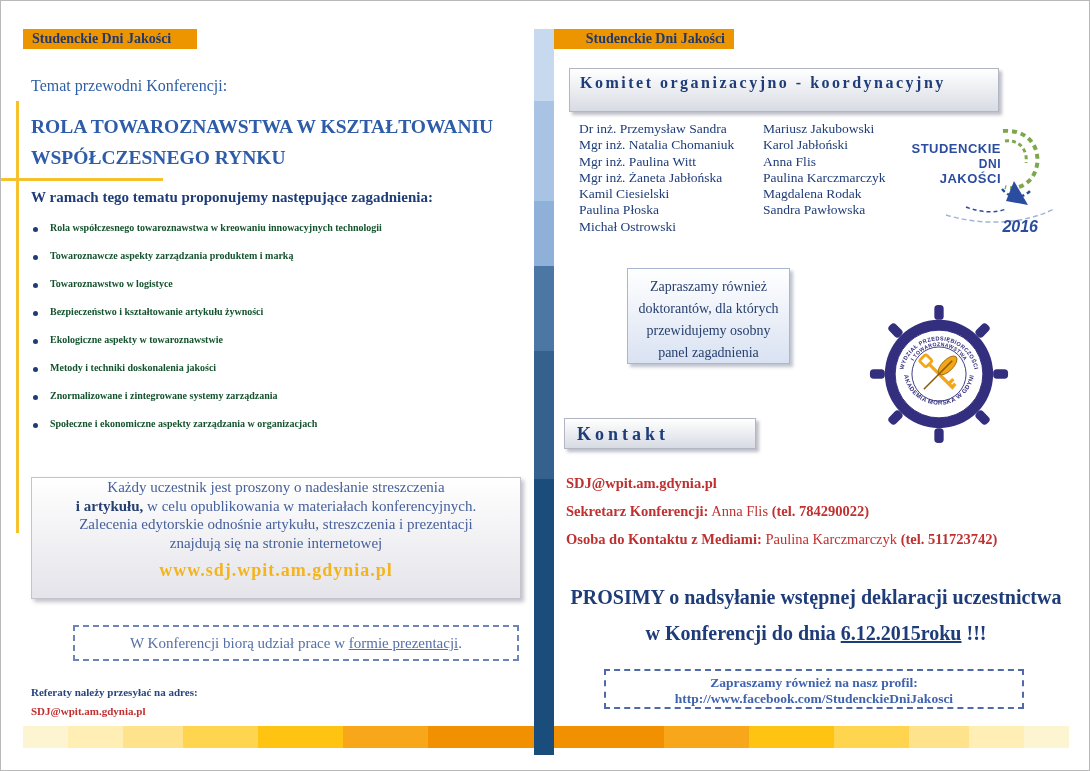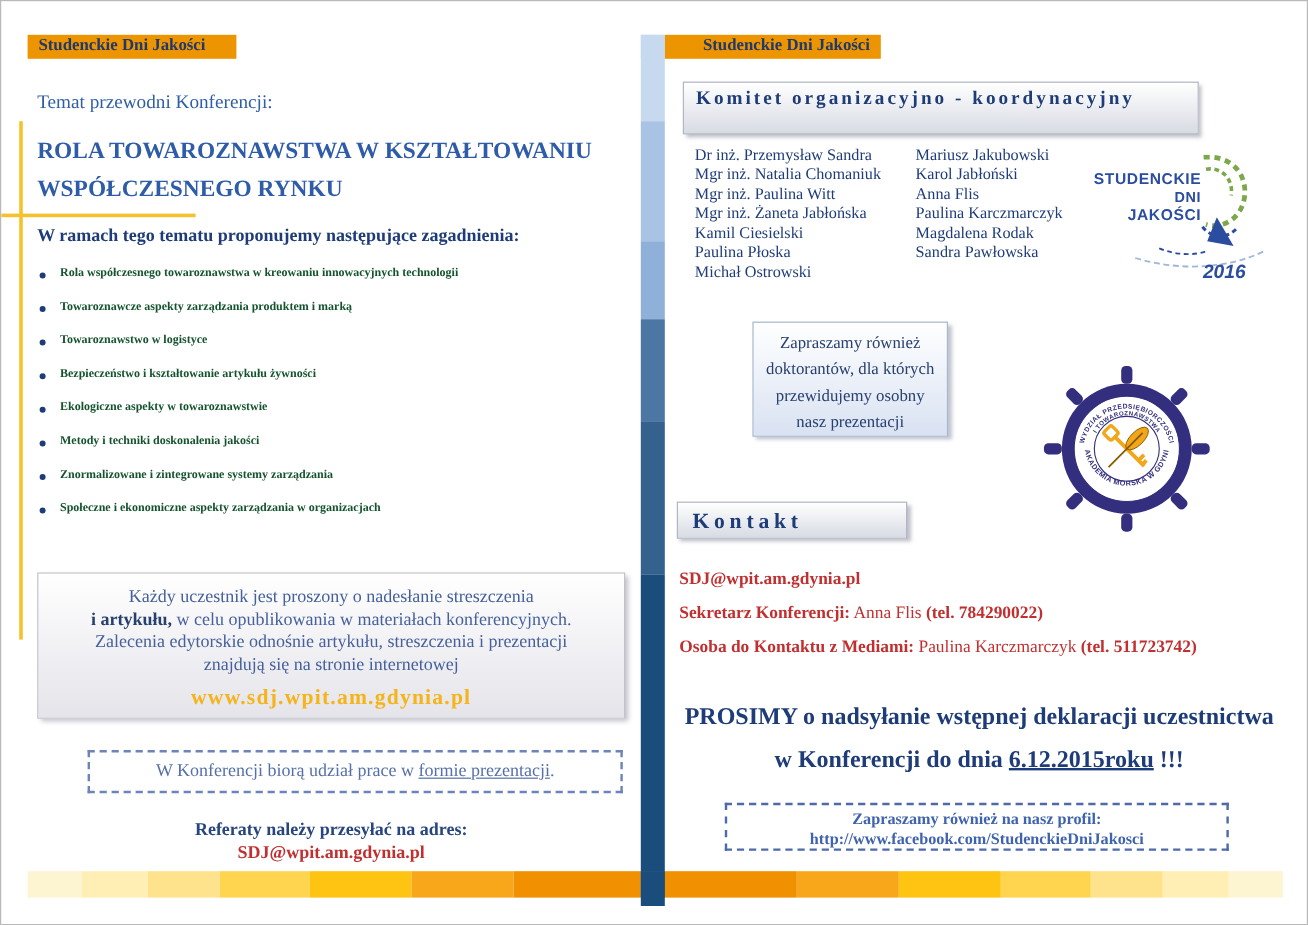--- a/index.html
+++ b/index.html
@@ -17,27 +17,27 @@
   
   .intro{left:30px;top:76px;font-size:16px;color:#2E5FA5;}
   .vline{left:15px;top:100px;width:3px;height:432px;background:#F5C22E;}
   .hline{left:0;top:177px;width:162px;height:3px;background:#F5C22E;}
   .title{left:30px;top:110px;width:480px;font-size:19.5px;font-weight:bold;color:#2E5CA8;line-height:31px;}
   .subheading{left:30px;top:188px;font-size:15px;font-weight:bold;color:#1E3C78;}
   #topics{left:30px;top:221px;width:500px;}
   .topic{display:flex;align-items:flex-start;margin-bottom:17px;font-size:10px;font-weight:bold;color:#14532d;}
   .topic .dot{width:5px;height:5px;border-radius:50%;background:#1E3C78;margin:5px 12px 0 2px;flex:0 0 5px;}
   .panel{background:linear-gradient(#ffffff,#e4e4ea);border:1px solid #c3c3ce;box-shadow:3px 3px 4px rgba(120,120,140,.45);}
-  #submission-box{left:30px;top:476px;width:490px;height:122px;text-align:center;color:#45609B;font-size:15px;line-height:18.5px;padding-top:11px;box-sizing:border-box;}
+  #submission-box{left:30px;top:476px;width:490px;height:122px;text-align:center;color:#45609B;font-size:15px;line-height:18.5px;box-sizing:border-box;}
   #submission-box b{color:#27406F;}
   .website{display:block;margin-top:9px;font-size:18px;font-weight:bold;color:#F5B41A;letter-spacing:1px;text-decoration:none;}
   #presentation-box{left:72px;top:624px;width:446px;height:36px;border:2px dashed #6C84B8;box-sizing:border-box;
     text-align:center;font-size:15px;color:#5570A8;line-height:32px;}
   #presentation-box .ul{text-decoration:underline;}
-  #referaty{left:30px;top:682px;width:490px;text-align:center;font-size:15px;font-weight:bold;color:#27457F;line-height:19px;}
+  #referaty{left:30px;top:682px;width:490px;font-size:11px;font-weight:bold;color:#27457F;line-height:19px;}
   #referaty .email{color:#C03030;text-decoration:none;font-weight:bold;}
   
   .hdr-box{position:absolute;background:linear-gradient(#ffffff,#d7dbe3);border:1px solid #b2b6c2;
     box-shadow:3px 3px 3px rgba(130,130,150,.5);color:#1E3C78;font-weight:bold;box-sizing:border-box;}
   #committee-box{left:568px;top:67px;width:430px;height:44px;font-size:16px;letter-spacing:2.5px;line-height:27px;padding-left:10px;}
   #kontakt-box{left:563px;top:417px;width:192px;height:31px;font-size:18px;letter-spacing:4px;line-height:30px;padding-left:12px;}
   .namecol{position:absolute;top:120px;font-size:13.5px;color:#1E3C78;line-height:16.3px;}
   #namecol1{left:578px;}
   #namecol2{left:762px;}
   #doctoral-box{left:626px;top:267px;width:163px;height:96px;background:linear-gradient(#ffffff,#d9e2f2);
@@ -197,21 +197,21 @@
     <text x="95" y="39" text-anchor="end" font-size="12" font-weight="bold" fill="#2B4DA0" letter-spacing="0.5">DNI</text>
     <text x="95" y="54" text-anchor="end" font-size="13" font-weight="bold" fill="#2B4DA0" letter-spacing="0.5">JAKOŚCI</text>
     <text x="132" y="103" text-anchor="end" font-size="16" font-weight="bold" font-style="italic" fill="#2B4DA0">2016</text>
   </svg>
 
   <div class="abs" id="doctoral-box">
 
   <div>Zapraszamy również</div>
       <div>doktorantów,  dla których</div>
       <div>przewidujemy osobny</div>
-      <div>nasz prezentacji</div>
+      <div>panel zagadnienia</div>
     </div>
 
   <svg class="abs" style="left:868px;top:303px;" width="140" height="140" viewBox="0 0 150 150">
     <defs>
       <path id="arcTop" d="M 36 78 A 39 39 0 1 1 114 78"></path>
       <path id="arcMid" d="M 44 76 A 31 31 0 1 1 106 76"></path>
       <path id="arcBot" d="M 37 70 A 38 38 0 0 0 113 70"></path>
     </defs>
     <g>
       <g fill="#332F7E">

